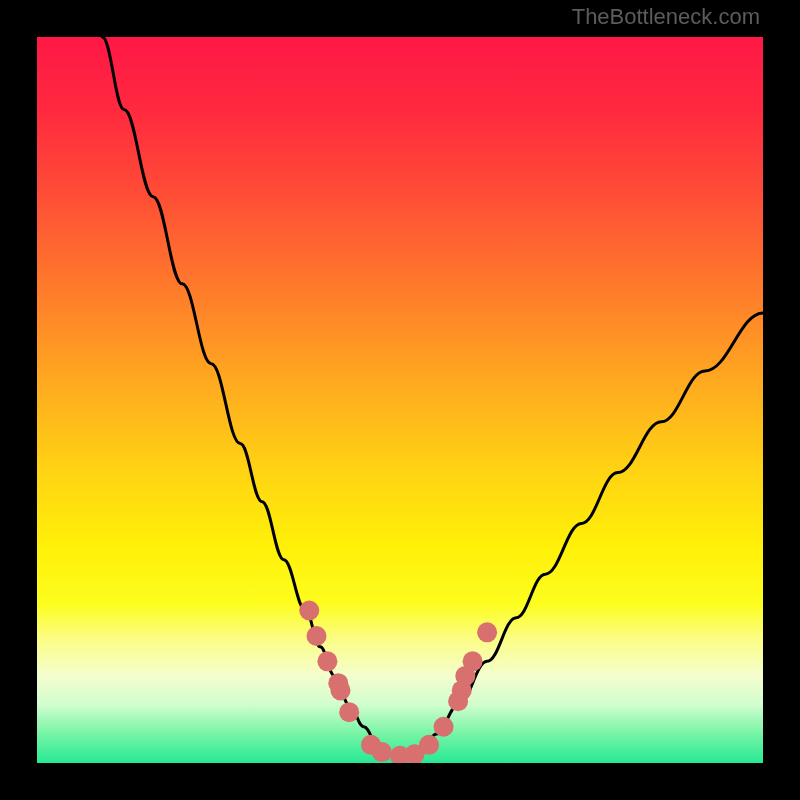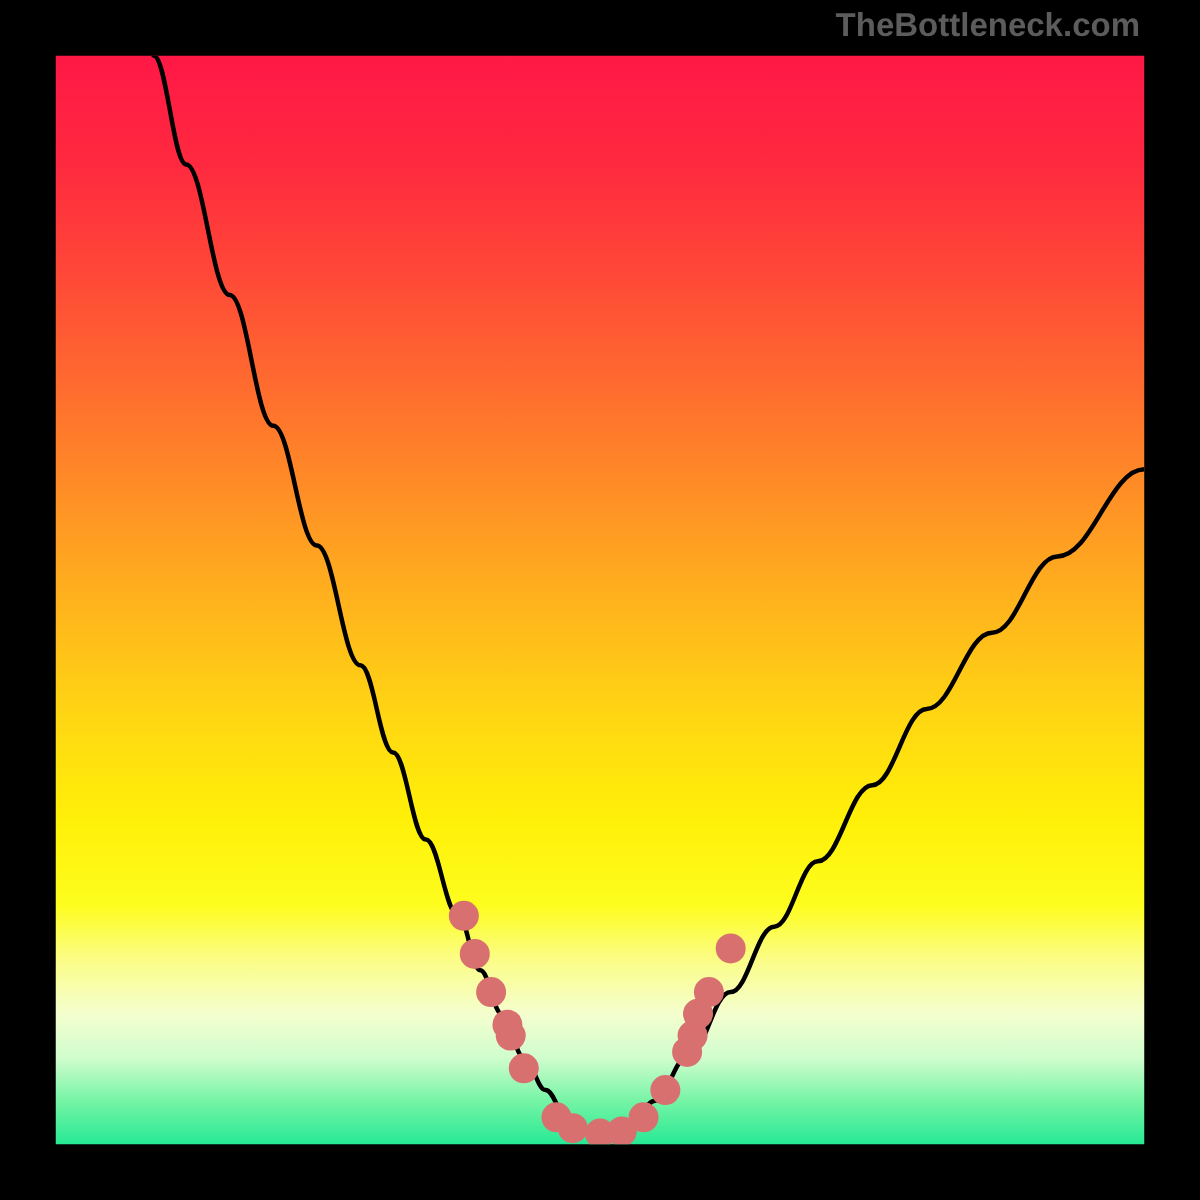--- a/index.html
+++ b/index.html
@@ -56,21 +56,21 @@
     left: 0;
     width: 726px;
     height: 726px;
   }
   .watermark {
     position: absolute;
     top: 4px;
     right: 40px;
     color: #5c5c5c;
     font-size: 22px;
-    font-weight: 700;
+    font-weight: 400;
     user-select: none;
   }
 </style>
 </head>
 <body>
 
 <div class="frame">
 
   <div class="plot-area">
     <div class="gradient-bg"></div>

